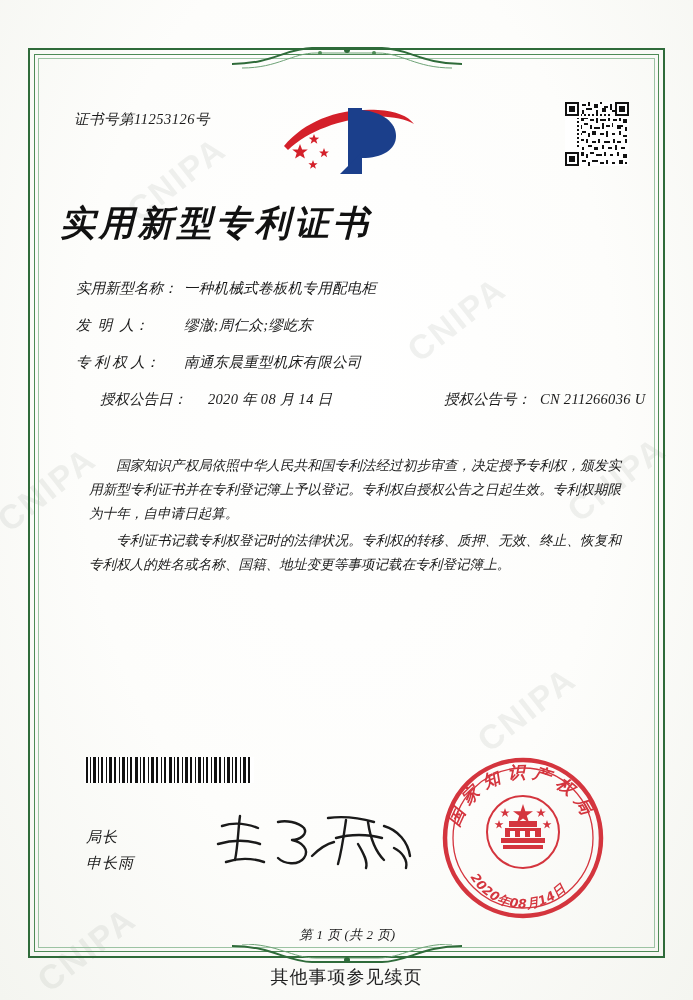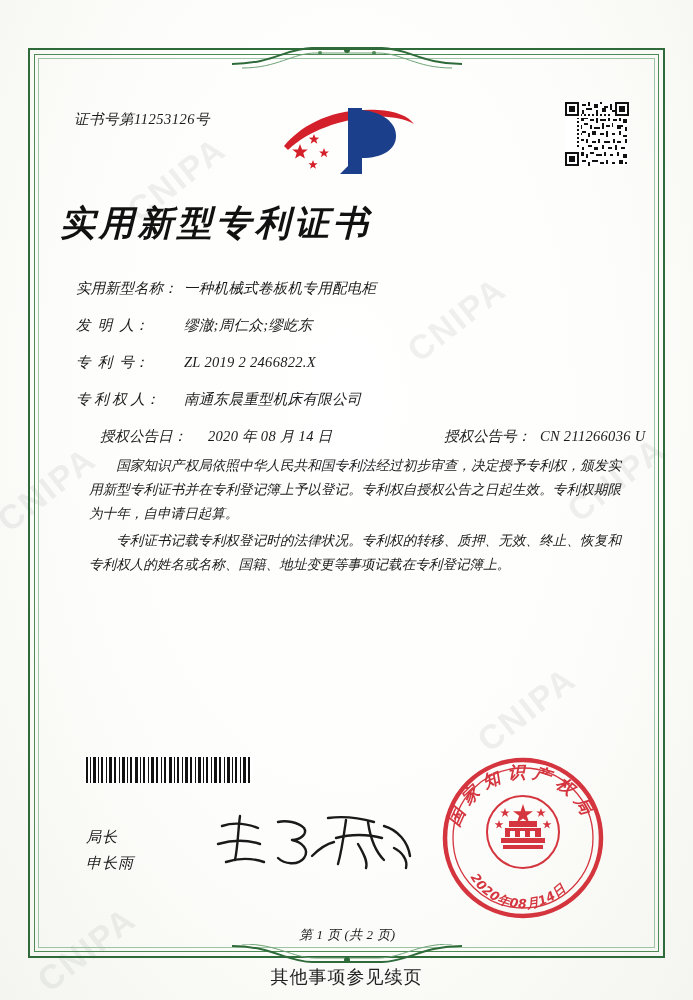--- a/index.html
+++ b/index.html
@@ -406,24 +406,20 @@
       <div class="field-row">
         <span class="field-label w1">实用新型名称：</span>
         <span class="field-value">一种机械式卷板机专用配电柜</span>
       </div>
 
       <div class="field-row">
         <span class="field-label w1">发  明  人：</span>
         <span class="field-value">缪澈;周仁众;缪屹东</span>
       </div>
 
-      <div class="field-row">
-        <span class="field-label w1">专  利  号：</span>
-        <span class="field-value">ZL 2019 2 2466822.X</span>
-      </div>
 
 
       <div class="field-row">
         <span class="field-label w1">专 利 权 人：</span>
         <span class="field-value">南通东晨重型机床有限公司</span>
       </div>
 
 
       <div class="field-row split">
         <span class="field-label w2">授权公告日：</span>

